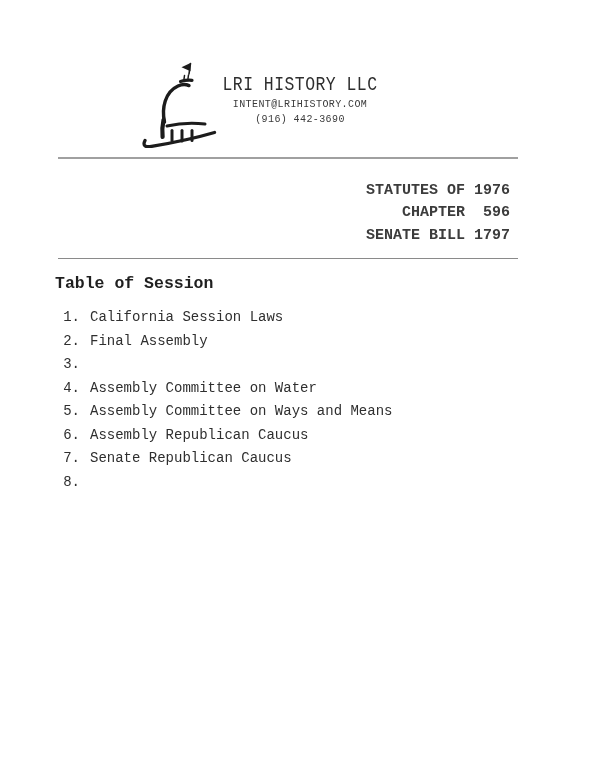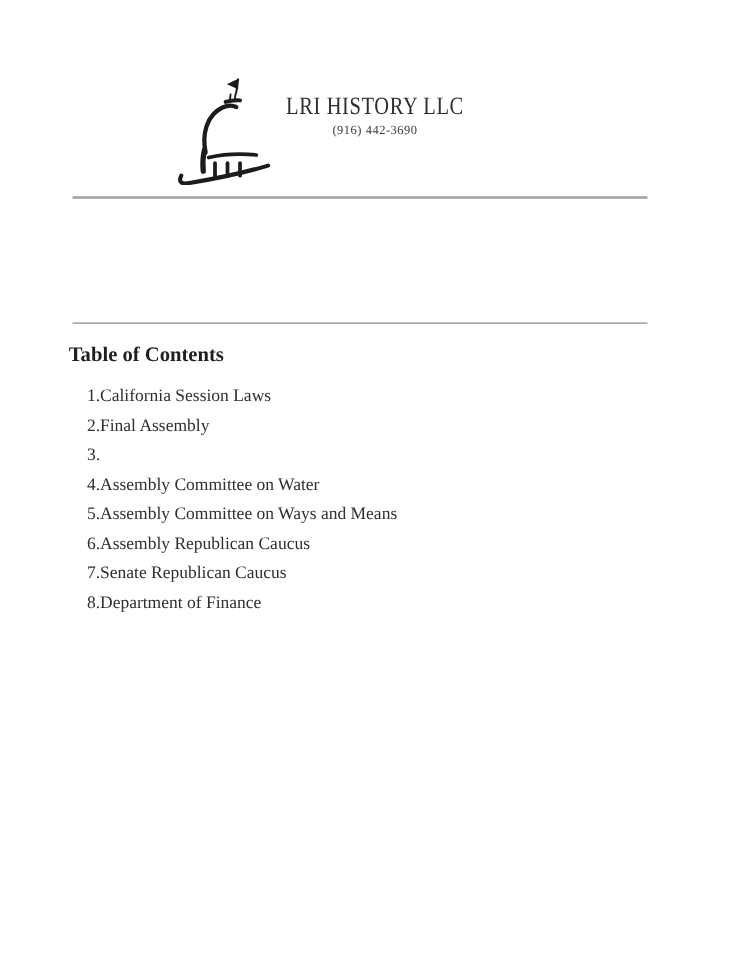--- a/index.html
+++ b/index.html
@@ -6,20 +6,21 @@
   body {
     width: 600px; height: 776px;
     background: #ffffff;
     font-family: "Liberation Serif", "DejaVu Serif", serif;
     position: relative;
   }
   .page {
     position: absolute; inset: 0;
     background: #ffffff;
     overflow: hidden;
+    font-family: Liberation Mono, monospace;
   }
 
   
   .logo {
     position: absolute; left: 138px; top: 60px;
     width: 92px; height: 88px;
   }
   .header-text {
     position: absolute; top: 72px; left: 0; right: 0;
     text-align: center;
@@ -61,21 +62,21 @@
     color: #1f1f1f;
   }
   .toc-list { list-style: none; margin: 15px 0 0 0; padding: 0; }
   .toc-item {
     display: flex;
     font-size: 14px; line-height: 17px;
     color: #2f2f2f;
     margin-bottom: 6.5px;
   }
   .toc-num { flex: 0 0 25px; width: 25px; text-align: right; }
-  .toc-label { margin-left: 0; }
+  .toc-label { margin-left: 10px; }
 </style>
 </head>
 <body>
 
 <div class="page">
 
   <svg class="logo" viewBox="0 0 92 88" fill="none" xmlns="http://www.w3.org/2000/svg">
 
     <path d="M 52.5 3 L 43.5 7.3 L 52.5 11.3 Z" fill="#1c1c1c"></path>
     <path d="M 52.5 3.5 L 51 14" stroke="#1c1c1c" stroke-width="1.6" stroke-linecap="round"></path>
@@ -92,30 +93,36 @@
 
     <path d="M 34 70.5 L 34 80.5" stroke="#1c1c1c" stroke-width="3" stroke-linecap="round"></path>
     <path d="M 44 70.5 L 44 81" stroke="#1c1c1c" stroke-width="3" stroke-linecap="round"></path>
     <path d="M 54 70.5 L 54 80.5" stroke="#1c1c1c" stroke-width="3" stroke-linecap="round"></path>
 
     <path d="M 7 80.5 C 4.5 85.5 7 87.6 13.5 86.4 C 34 83 56 78.5 76.5 72.5" stroke="#1c1c1c" stroke-width="3.3" stroke-linecap="round"></path>
   </svg>
 
   <div class="header-text">
     <div class="company">LRI HISTORY LLC</div>
+    <div class="contact">INTENT@LRIHISTORY.COM</div>
     <div class="contact">(916) 442-3690</div>
   </div>
 
   <div class="rule-top"></div>
 
+  <div class="reference">
+    <div>STATUTES OF 1976</div>
+    <div>CHAPTER  596</div>
+    <div>SENATE BILL 1797</div>
+  </div>
 
   <div class="rule-bottom"></div>
 
   <div class="toc">
-    <h2 class="toc-heading">Table of Contents</h2>
+    <h2 class="toc-heading">Table of Session</h2>
     <ol class="toc-list">
       <li class="toc-item">
         <span class="toc-num">1.</span>
         <span class="toc-label">California Session Laws</span>
       </li>
       <li class="toc-item">
         <span class="toc-num">2.</span>
         <span class="toc-label">Final Assembly</span>
       </li>
       <li class="toc-item">
@@ -132,18 +139,17 @@
       <li class="toc-item">
         <span class="toc-num">6.</span>
         <span class="toc-label">Assembly Republican Caucus</span>
       </li>
       <li class="toc-item">
         <span class="toc-num">7.</span>
         <span class="toc-label">Senate Republican Caucus</span>
       </li>
       <li class="toc-item">
         <span class="toc-num">8.</span>
-        <span class="toc-label">Department of Finance</span>
       </li>
     </ol>
   </div>
 
 </div>
 
 </body></html>

